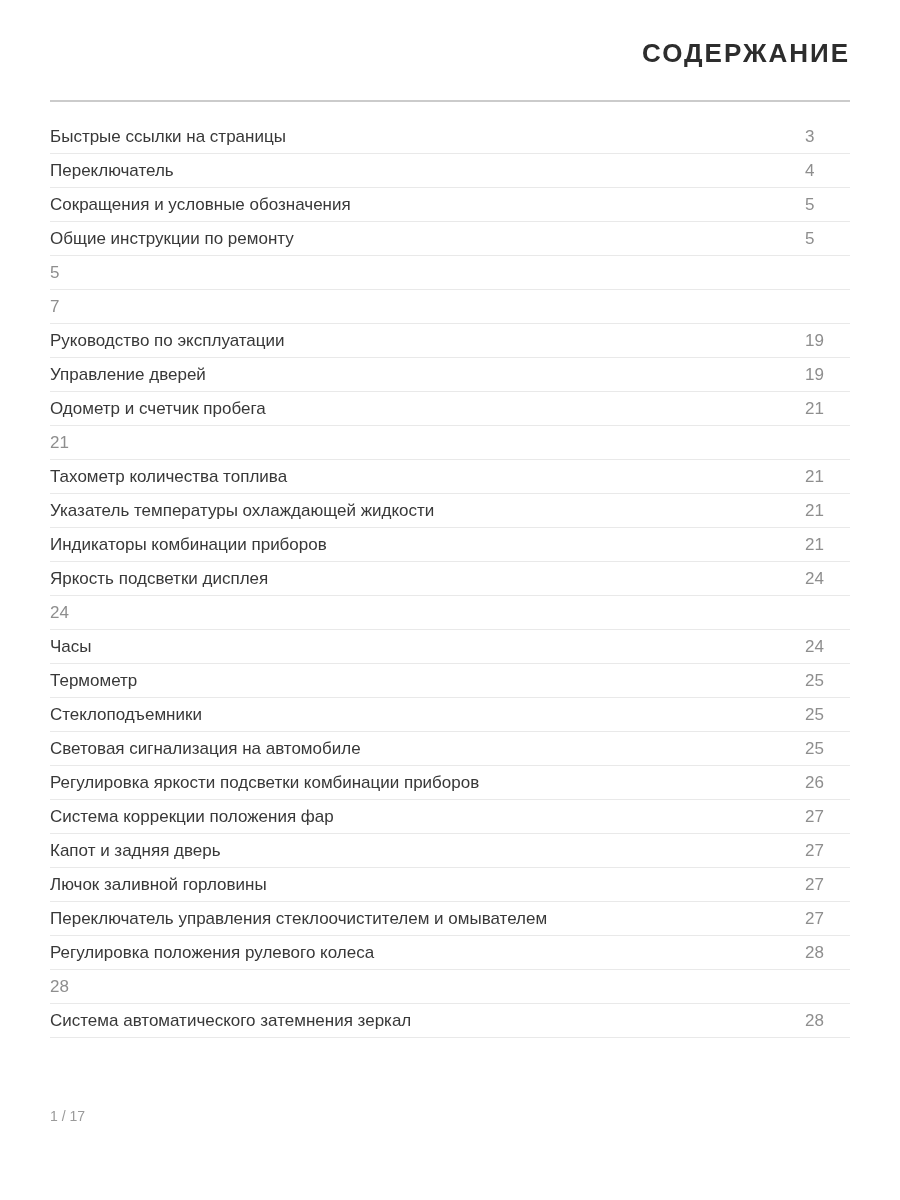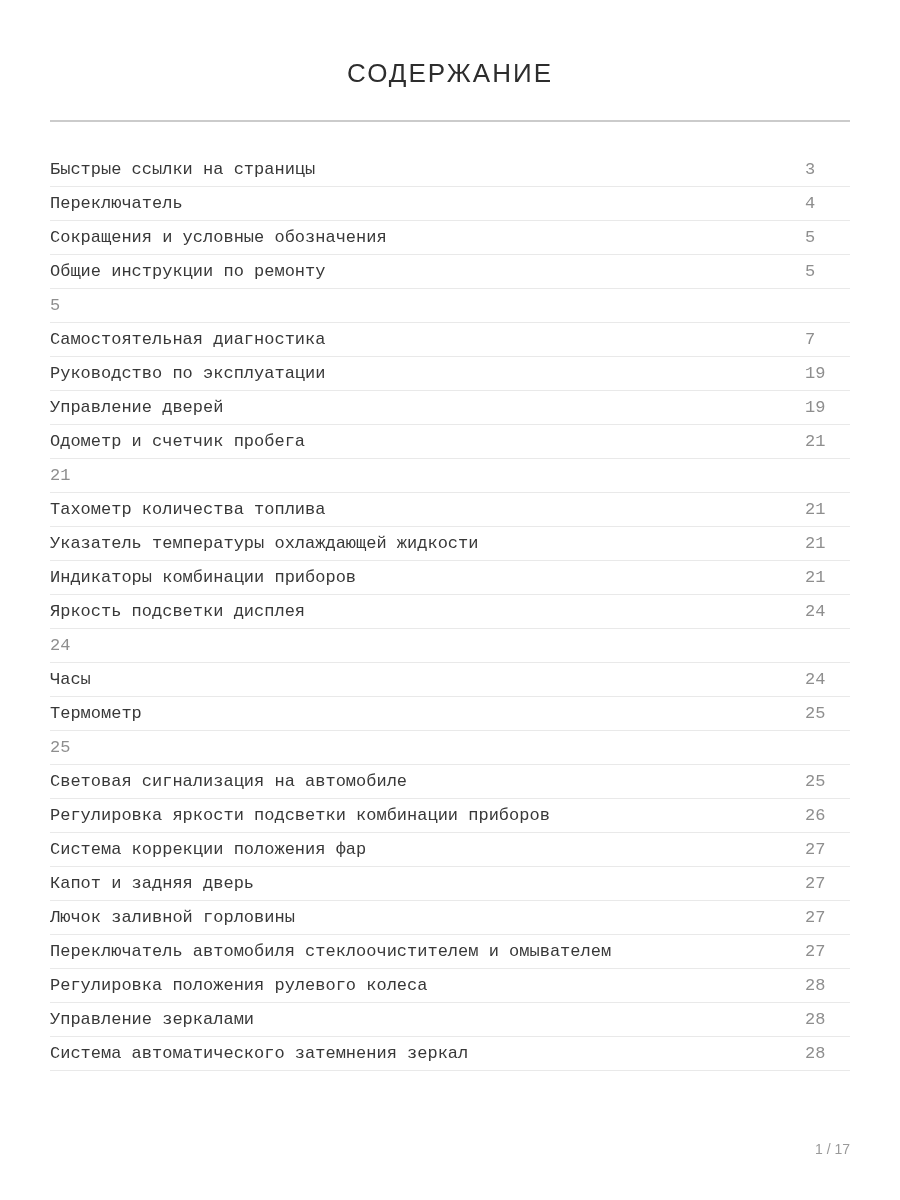--- a/index.html
+++ b/index.html
@@ -11,37 +11,36 @@
   body {
     width: 900px;
     height: 1200px;
     position: relative;
     overflow: hidden;
   }
   .page {
     padding: 0 50px;
   }
   .title {
-    padding-top: 60px;
-    text-align: center;
+    padding-top: 40px;
+    text-align: right;
     font-size: 26px;
     line-height: 26px;
-    font-weight: normal;
+    font-weight: bold;
     letter-spacing: 2px;
     color: #2d2d2d;
   }
   .top-rule {
     margin-top: 34px;
     height: 0;
     border: none;
     border-top: 2px solid #cbcbcb;
   }
   .toc-list {
-    margin-top: 31px;
-    font-family: Liberation Mono, monospace;
+    margin-top: 18px;
   }
   .toc-row {
     height: 33px;
     display: flex;
     align-items: center;
     border-bottom: 1px solid #e9e9e9;
     cursor: pointer;
   }
   .toc-label {
     flex: 1 1 auto;
@@ -52,21 +51,21 @@
   }
   .toc-page {
     flex: 0 0 45px;
     width: 45px;
     text-align: left;
     font-size: 17px;
     color: #8e8e8e;
   }
   .footer {
     margin-top: 70px;
-    text-align: right;
+    text-align: left;
     font-size: 14px;
     color: #9a9a9a;
   }
 </style>
 </head>
 <body>
 
 <div class="page">
   <div class="title">СОДЕРЖАНИЕ</div>
   <hr class="top-rule">
@@ -84,21 +83,20 @@
         <span class="toc-page">5</span>
       </div>
       <div class="toc-row">
         <span class="toc-label">Общие инструкции по ремонту</span>
         <span class="toc-page">5</span>
       </div>
       <div class="toc-row">
         <span class="toc-page">5</span>
       </div>
       <div class="toc-row">
-        <span class="toc-label">Самостоятельная диагностика</span>
         <span class="toc-page">7</span>
       </div>
       <div class="toc-row">
         <span class="toc-label">Руководство по эксплуатации</span>
         <span class="toc-page">19</span>
       </div>
       <div class="toc-row">
         <span class="toc-label">Управление дверей</span>
         <span class="toc-page">19</span>
       </div>
@@ -130,20 +128,21 @@
       </div>
       <div class="toc-row">
         <span class="toc-label">Часы</span>
         <span class="toc-page">24</span>
       </div>
       <div class="toc-row">
         <span class="toc-label">Термометр</span>
         <span class="toc-page">25</span>
       </div>
       <div class="toc-row">
+        <span class="toc-label">Стеклоподъемники</span>
         <span class="toc-page">25</span>
       </div>
       <div class="toc-row">
         <span class="toc-label">Световая сигнализация на автомобиле</span>
         <span class="toc-page">25</span>
       </div>
       <div class="toc-row">
         <span class="toc-label">Регулировка яркости подсветки комбинации приборов</span>
         <span class="toc-page">26</span>
       </div>
@@ -153,29 +152,28 @@
       </div>
       <div class="toc-row">
         <span class="toc-label">Капот и задняя дверь</span>
         <span class="toc-page">27</span>
       </div>
       <div class="toc-row">
         <span class="toc-label">Лючок заливной горловины</span>
         <span class="toc-page">27</span>
       </div>
       <div class="toc-row">
-        <span class="toc-label">Переключатель автомобиля стеклоочистителем и омывателем</span>
+        <span class="toc-label">Переключатель управления стеклоочистителем и омывателем</span>
         <span class="toc-page">27</span>
       </div>
       <div class="toc-row">
         <span class="toc-label">Регулировка положения рулевого колеса</span>
         <span class="toc-page">28</span>
       </div>
       <div class="toc-row">
-        <span class="toc-label">Управление зеркалами</span>
         <span class="toc-page">28</span>
       </div>
       <div class="toc-row">
         <span class="toc-label">Система автоматического затемнения зеркал</span>
         <span class="toc-page">28</span>
       </div>
     </div>
   <div class="footer">1 / 17</div>
 </div>
 

